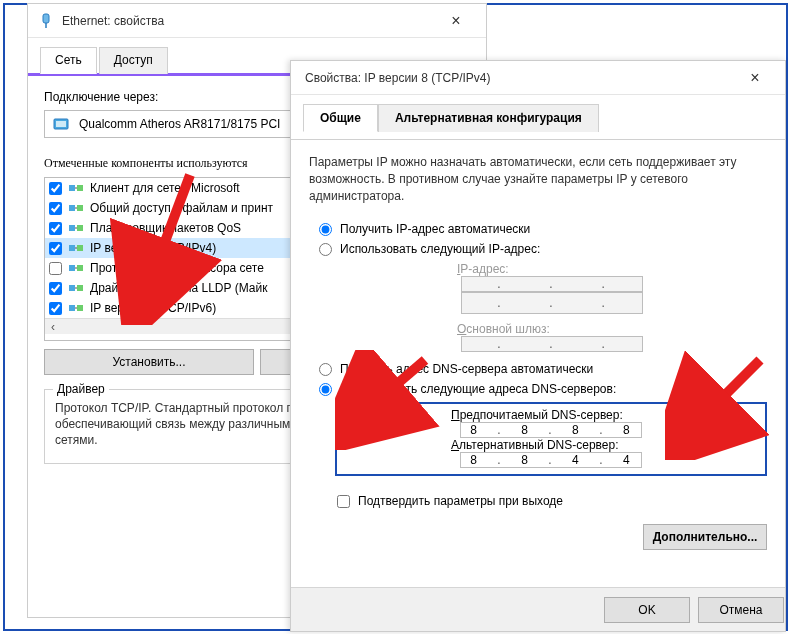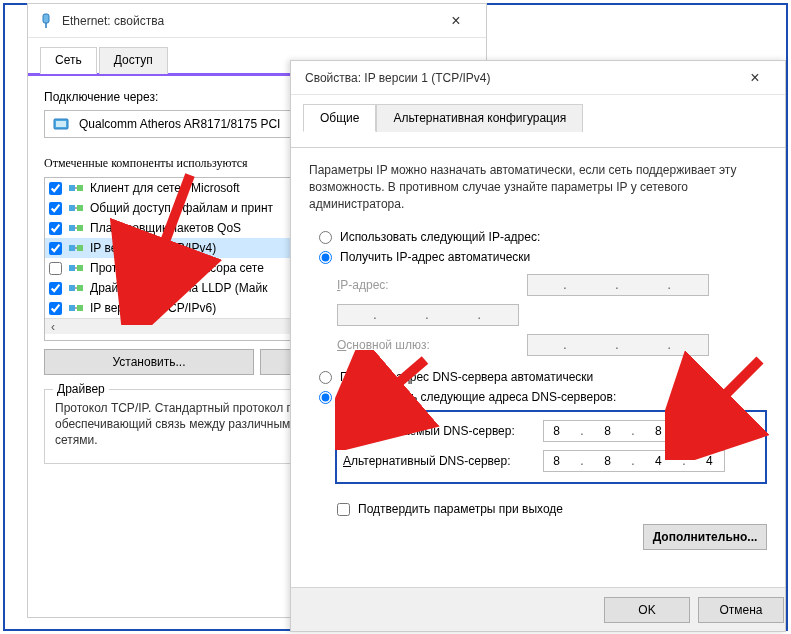--- a/index.html
+++ b/index.html
@@ -47,32 +47,32 @@
   
   .ipv4-win {
     position: absolute; left: 285px; top: 55px; width: 496px; height: 572px;
     background: #fff; border: 1px solid #ccc;
     box-shadow: -2px 0 6px rgba(0,0,0,0.15);
   }
   .ipv4-title { height: 34px; display: flex; align-items: center; padding: 0 10px 0 14px; border-bottom: 1px solid #e5e5e5; }
   .ipv4-title .title { flex: 1; color: #333; }
   .ipv4-title .close { width: 40px; text-align: center; color: #333; font-size: 16px; }
 
-  .ipv4-tabs { display: flex; padding: 8px 12px 16px 12px; border-bottom: 1px solid #d0d0d0; }
+  .ipv4-tabs { display: flex; padding: 8px 12px 8px 12px; border-bottom: 1px solid #d0d0d0; font-weight: bold; }
   .ipv4-tab { padding: 6px 16px; border: 1px solid #d0d0d0; border-bottom: none; background: #fff; position: relative; top: 1px; }
   .ipv4-tab.active { border-bottom: 1px solid #fff; }
   .ipv4-tab.inactive { background: #f0f0f0; }
 
   .ipv4-body { padding: 14px 18px 10px 18px; }
   .intro { line-height: 1.4; color: #333; margin-bottom: 18px; }
 
   .radio-row { display: flex; align-items: center; margin: 6px 0 6px 10px; }
   .radio-row input[type=radio] { margin-right: 8px; }
   .ip-grid { margin: 4px 0 8px 28px; }
-  .ip-row { display: flex; align-items: center; height: 30px; }
+  .ip-row { display: flex; align-items: center; height: 30px; flex-direction: column; }
   .ip-row .lbl { width: 190px; color: #9a9a9a; }
   .ip-row .lbl.enabled { color: #000; }
   .ip-field { width: 182px; height: 22px; border: 1px solid #bdbdbd; background: #fff; display: flex; align-items: center; justify-content: space-around; color: #000; font-family: Consolas, monospace; font-size: 15px; letter-spacing: 2px; }
   .ip-field.disabled { background: #f3f3f3; color: #9a9a9a; }
   .ip-field .dot { color: #555; }
 
   .dns-box { border: 2px solid #1a4db3; padding: 4px 6px 6px 6px; margin-left: 26px; margin-top: 2px; }
   .dns-box .ip-row .lbl { width: 200px; }
 
   .validate-row { display: flex; align-items: center; margin: 18px 0 0 28px; }
@@ -200,37 +200,37 @@
 
       <div class="desc-group">
         <span class="legend">Драйвер</span>
         <div class="desc-text">Протокол TCP/IP. Стандартный протокол глобальных сетей, обеспечивающий связь между различными взаимодействующими сетями.</div>
       </div>
     </div>
   </div>
 
   <div class="ipv4-win">
     <div class="ipv4-title">
-      <span class="title">Свойства: IP версии 1 (TCP/IPv4)</span>
+      <span class="title">Свойства: IP версии 8 (TCP/IPv4)</span>
       <span class="close">×</span>
     </div>
     <div class="ipv4-tabs">
       <div class="ipv4-tab active">Общие</div>
       <div class="ipv4-tab inactive">Альтернативная конфигурация</div>
     </div>
     <div class="ipv4-body">
       <div class="intro">Параметры IP можно назначать автоматически, если сеть поддерживает эту возможность. В противном случае узнайте параметры IP у сетевого администратора.</div>
 
       <div class="radio-row">
+        <input type="radio" name="ipmode" checked="" style="">
+        <span>Получить IP-адрес автоматически</span>
+      </div>
+      <div class="radio-row">
         <input type="radio" name="ipmode" style="">
         <span>Использовать следующий IP-адрес:</span>
-      </div>
-      <div class="radio-row">
-        <input type="radio" name="ipmode" checked="" style="">
-        <span>Получить IP-адрес автоматически</span>
       </div>
       <div class="ip-grid">
         <div class="ip-row">
             <span class="lbl"><u>I</u>P-адрес:</span>
           <div class="ip-field disabled">
               <span></span>
               <span class="dot">.</span>
               <span></span>
               <span class="dot">.</span>
               <span></span>

